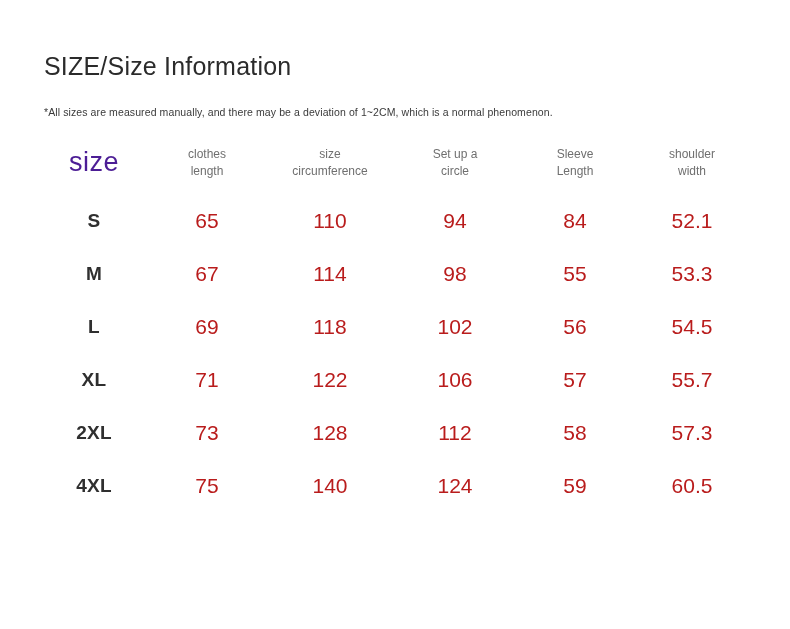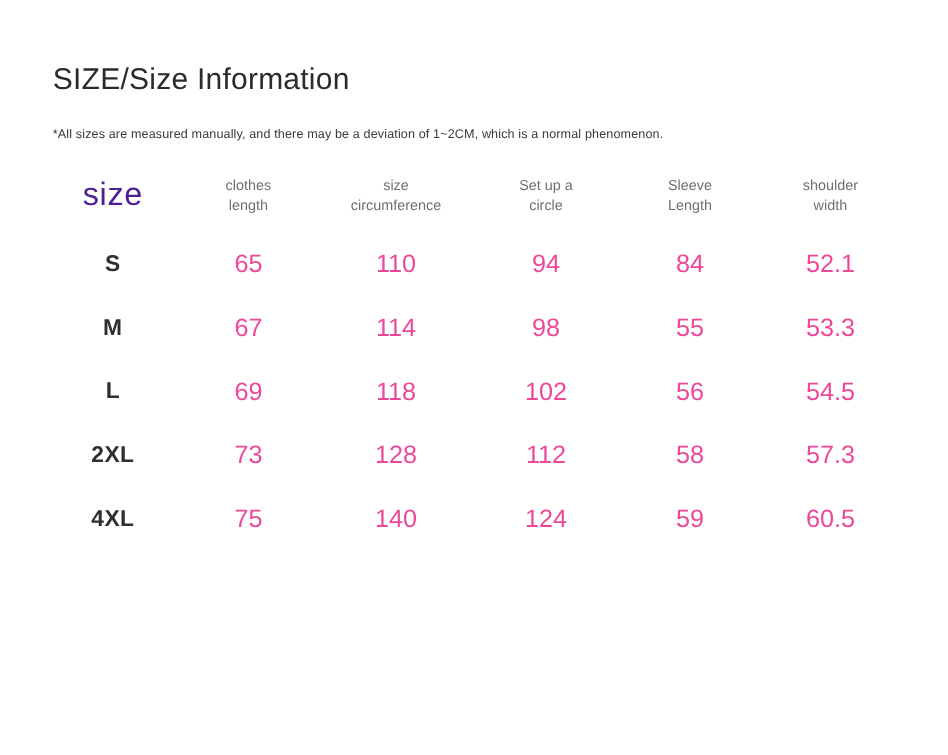--- a/index.html
+++ b/index.html
@@ -97,21 +97,21 @@
 
   tbody tr { height: 53px; }
 
   td.size-cell {
     color: #2f2f2f;
     font-size: 19px;
     font-weight: 600;
     letter-spacing: 0.3px;
   }
   td.val-cell {
-    color: #ec4899;
+    color: #b91c1c;
     font-size: 21px;
     font-weight: 400;
   }
 </style>
 </head>
 <body>
 
 <div class="page">
 
   <div class="ghost-mark"></div>
@@ -173,20 +173,28 @@
       </tr>
       <tr>
         <td class="size-cell">L</td>
         <td class="val-cell">69</td>
         <td class="val-cell">118</td>
         <td class="val-cell">102</td>
         <td class="val-cell">56</td>
         <td class="val-cell">54.5</td>
       </tr>
       <tr>
+        <td class="size-cell">XL</td>
+        <td class="val-cell">71</td>
+        <td class="val-cell">122</td>
+        <td class="val-cell">106</td>
+        <td class="val-cell">57</td>
+        <td class="val-cell">55.7</td>
+      </tr>
+      <tr>
         <td class="size-cell">2XL</td>
         <td class="val-cell">73</td>
         <td class="val-cell">128</td>
         <td class="val-cell">112</td>
         <td class="val-cell">58</td>
         <td class="val-cell">57.3</td>
       </tr>
       <tr>
         <td class="size-cell">4XL</td>
         <td class="val-cell">75</td>

